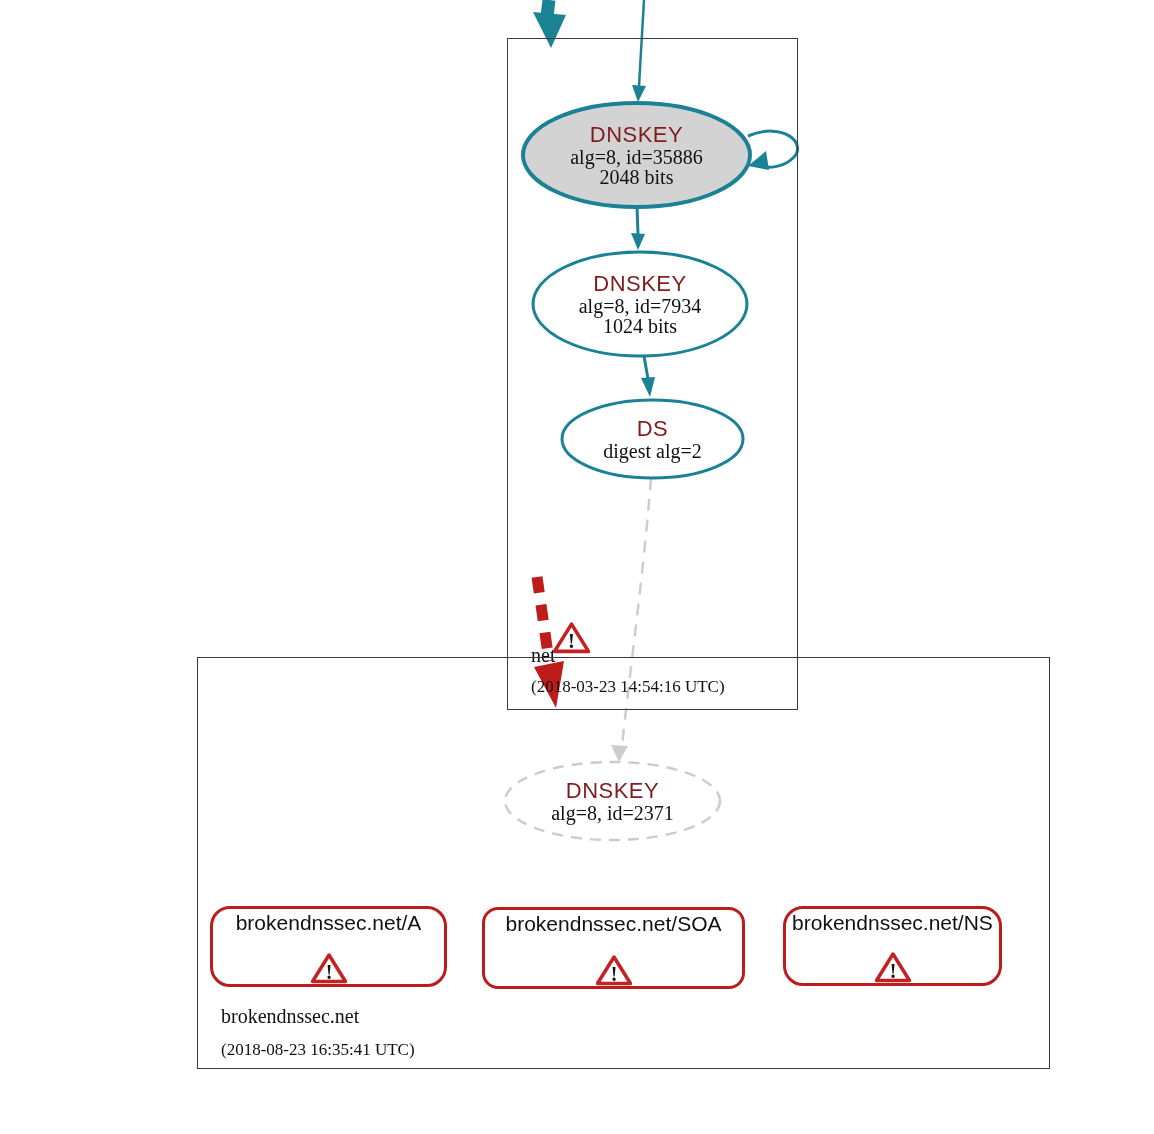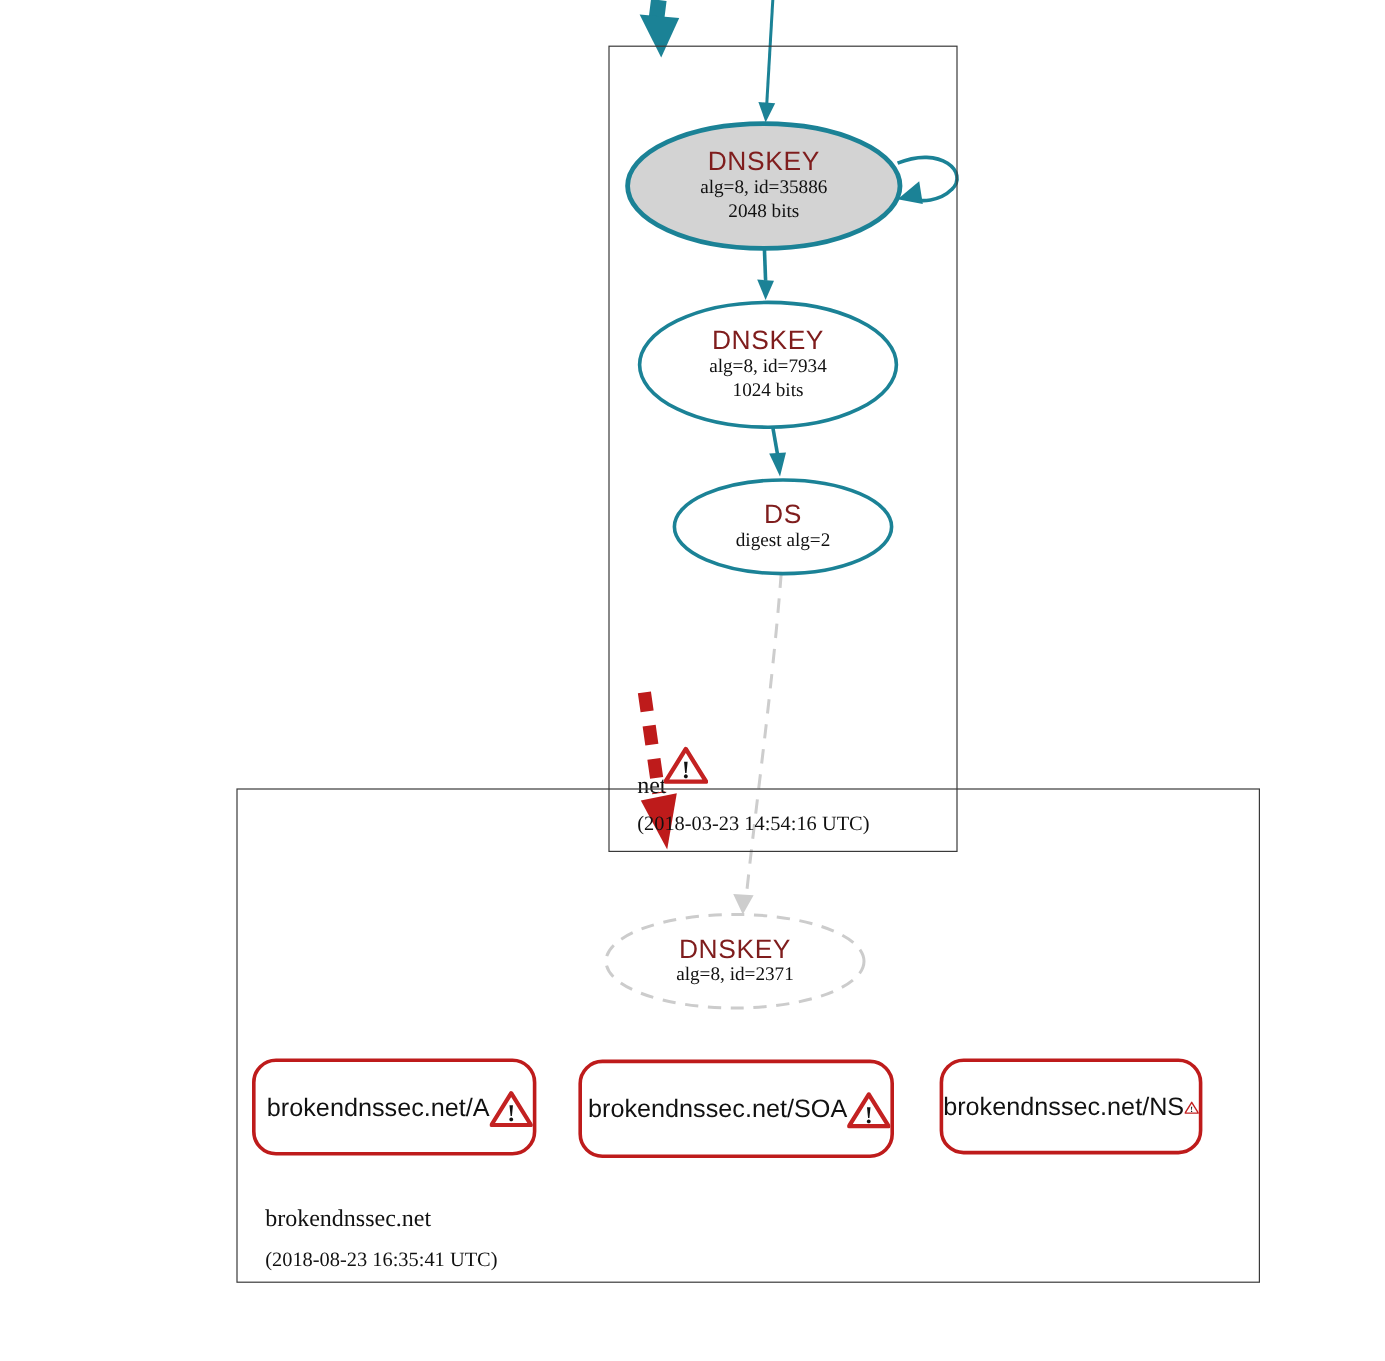--- a/index.html
+++ b/index.html
@@ -56,41 +56,43 @@
   }
   .node-title {
     font-family: "Liberation Sans", sans-serif;
     font-size: 22px;
     line-height: 24px;
     color: #7f1d1d;
     letter-spacing: 0.5px;
   }
   .node-attr {
     font-family: "Liberation Serif", serif;
-    font-size: 16px;
+    font-size: 20px;
     line-height: 20px;
     color: #111111;
   }
   .ksk-text   { left: 523px; top: 103px; width: 227px; height: 104px; }
   .zsk-text   { left: 533px; top: 252px; width: 214px; height: 104px; }
   .ds-text    { left: 562px; top: 400px; width: 181px; height: 78px; }
   .child-text { left: 505px; top: 762px; width: 215px; height: 78px; }
 
   .rrset {
     position: absolute;
     border: 3px solid #be1b1b;
     border-radius: 20px;
     background: #ffffff;
     display: flex;
+    flex-direction: column;
     align-items: center;
-    justify-content: flex-end;
+    justify-content: space-between;
     padding-top: 2px;
+    margin-top: 24px;
   }
   .rrset.a   { left: 210px; top: 882px; width: 237px; height: 81px; }
-  .rrset.soa { left: 482px; top: 883px; width: 263px; height: 82px; }
+  .rrset.soa { left: 482px; top: 883px; width: 263px; height: 82px; border-radius: 16px; }
   .rrset.ns  { left: 783px; top: 882px; width: 219px; height: 80px; }
   .rrset-label {
     font-family: "Liberation Sans", sans-serif;
     font-size: 21px;
     line-height: 24px;
     color: #111111;
     white-space: nowrap;
   }
   .warn-standalone {
     position: absolute;

